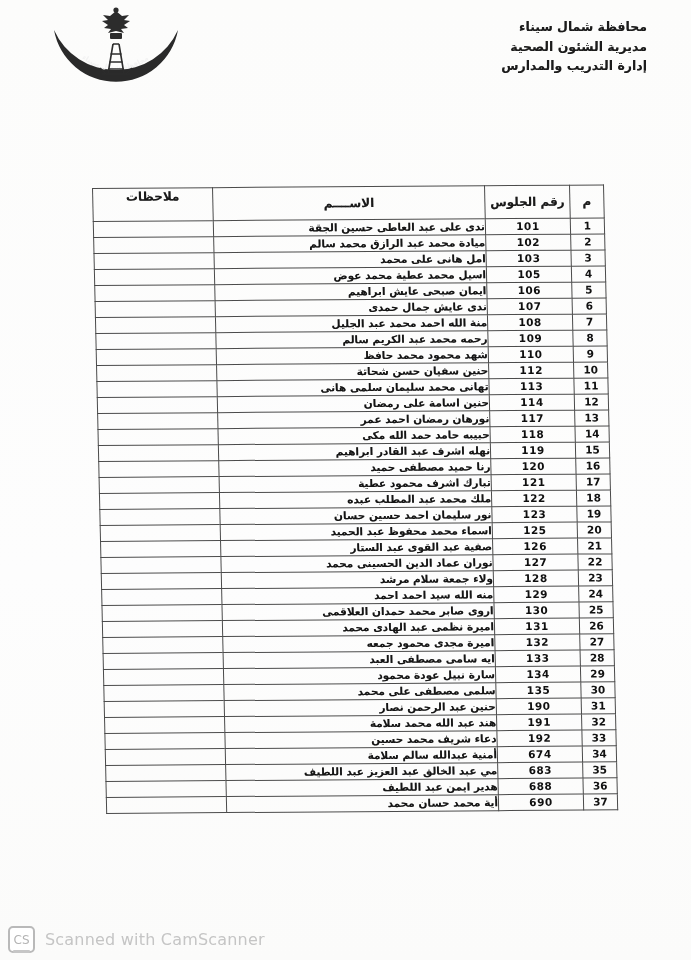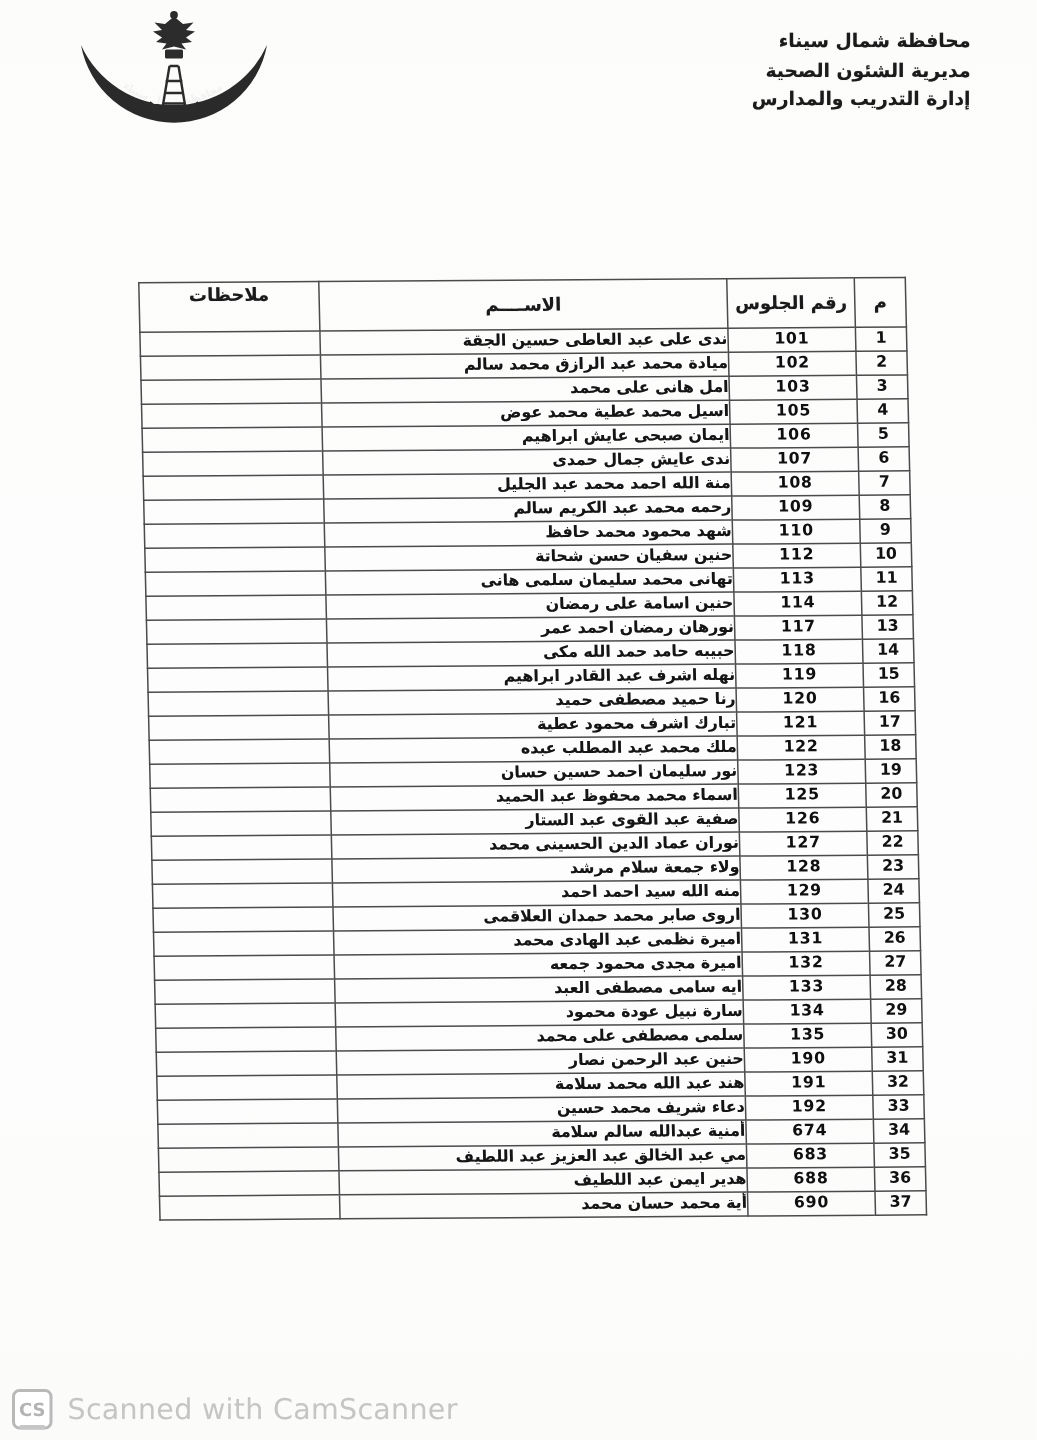--- a/index.html
+++ b/index.html
@@ -52,27 +52,27 @@
   table.students td{font-size:10.5px;font-weight:700;line-height:15px;}
   td.cell-idx{text-align:center;font-size:11.5px;color:#111;}
   td.cell-seat{text-align:center;font-size:12px;letter-spacing:.5px;color:#0f0f0f;}
   td.cell-name{text-align:right;padding-right:4px;color:#151515;text-shadow:0 0 .4px rgba(0,0,0,.4);}
   td.cell-notes{color:#333;}
   
   .scan-footer{position:absolute;left:8px;top:926px;display:flex;align-items:center;gap:10px;}
   .cs-badge{
     width:23px;height:23px;border:2px solid #b9b9b9;border-radius:5px;
     display:flex;align-items:center;justify-content:center;position:relative;
-    color:#b3b3b3;font-weight:700;font-size:12px;background:#fff;
+    color:#b3b3b3;font-weight:400;font-size:12px;background:#fff;
   }
   .cs-badge::after{
     content:"";position:absolute;bottom:-2px;left:3px;right:3px;height:3px;
     background:#c6c6c6;border-radius:1px;
   }
-  .scan-text{color:#c5c5c5;font-size:19px;font-weight:400;letter-spacing:.2px;}
+  .scan-text{color:#c5c5c5;font-size:16px;font-weight:400;letter-spacing:.2px;}
 </style>
 </head>
 <body>
 
 <div class="paper">
 
   <svg class="emblem" viewBox="0 0 132 94" aria-hidden="true">
 
     <path id="crescent" d="M4,28 A63,63 0 0 0 128,28 A68,68 0 0 1 4,28 Z" fill="#2a2a2a"></path>
 

